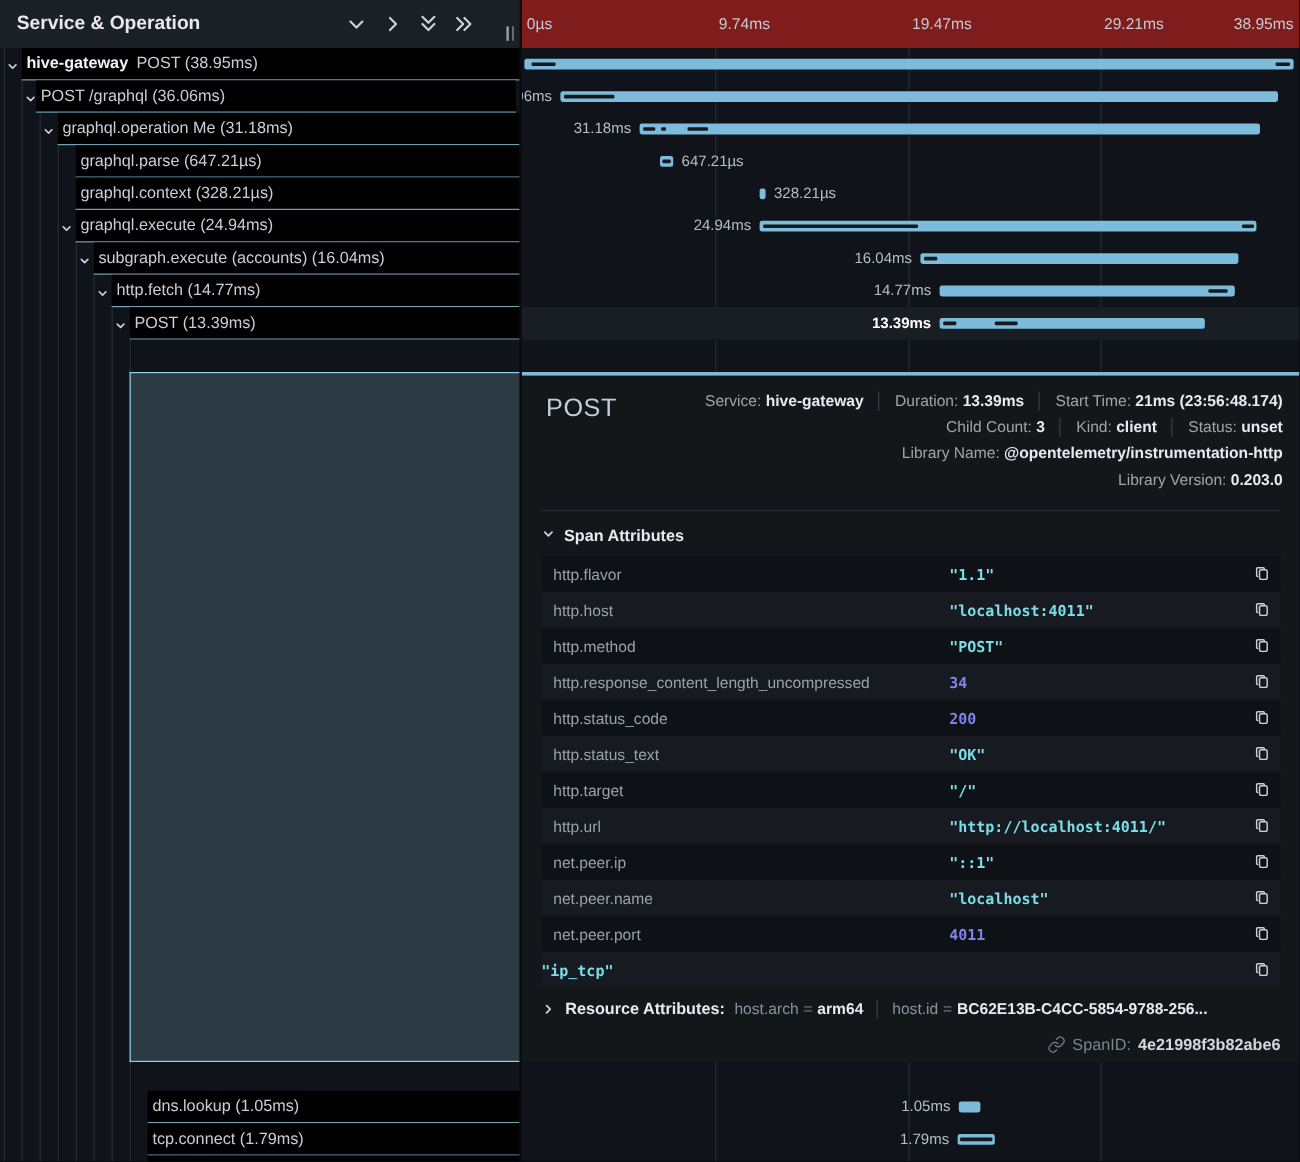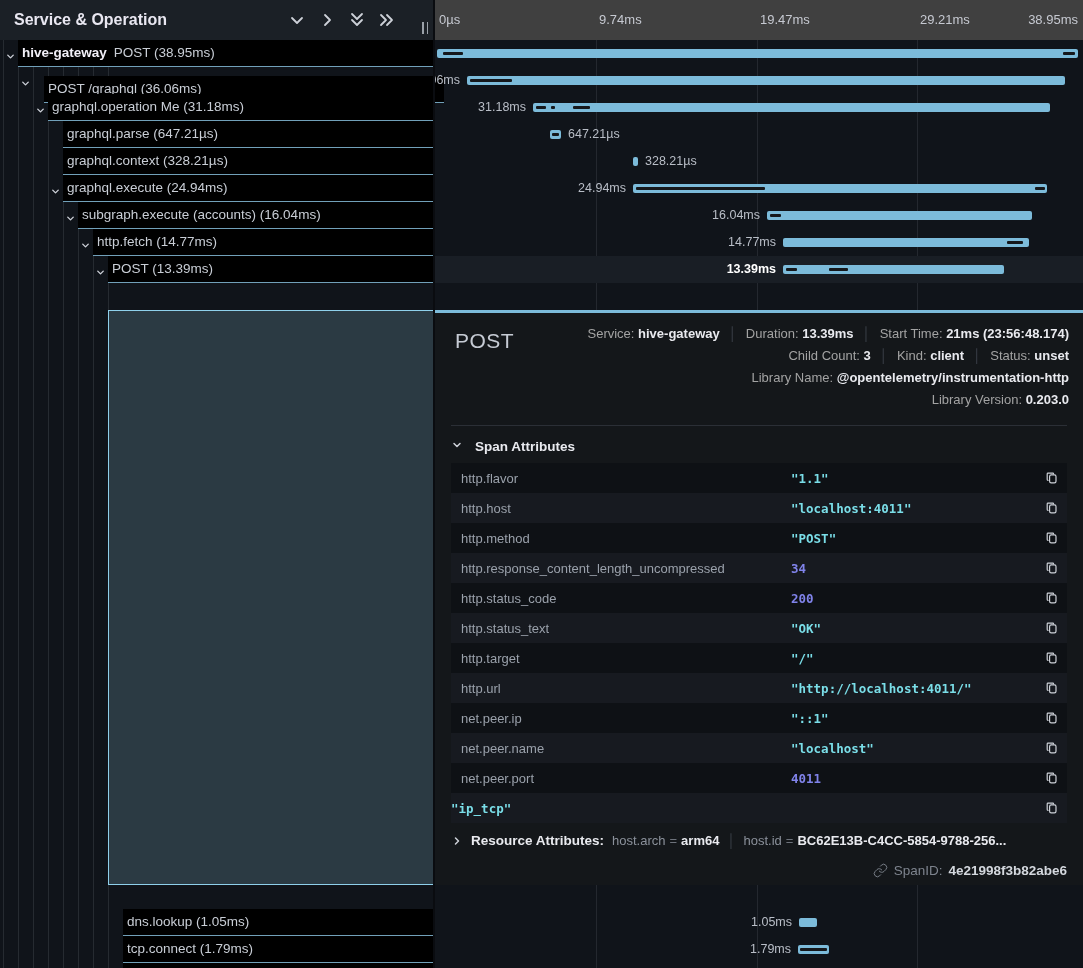--- a/index.html
+++ b/index.html
@@ -6,21 +6,21 @@
   .app{position:relative;width:1083px;height:968px;background:#10141a;overflow:hidden;
        font-family:"Liberation Sans",sans-serif;color:#c9ced6;}
   
   .left-header{position:absolute;left:0;top:0;width:434px;height:40px;background:#1b2026;z-index:3;}
   .left-header .title{position:absolute;left:14px;top:0;line-height:40px;font-size:16px;font-weight:700;color:#e9e7f1;}
   .hdr-icons{position:absolute;right:36px;top:9px;display:flex;gap:8px;}
   .hdr-icons .icon-btn{width:22px;height:22px;display:flex;align-items:center;justify-content:center;cursor:pointer;}
   .resizer{position:absolute;right:6px;top:22px;display:flex;gap:3px;cursor:col-resize;}
   .resizer i{display:block;width:1.5px;height:12px;background:#9aa0a8;}
   
-  .tl-header{position:absolute;left:435px;top:0;width:648px;height:40px;background:#404040;z-index:3;}
+  .tl-header{position:absolute;left:435px;top:0;width:648px;height:40px;background:#7f1d1d;z-index:3;}
   .tick{position:absolute;top:0;line-height:40px;font-size:13px;color:#c6c9d1;white-space:nowrap;}
   
   .grid-line{position:absolute;top:0;bottom:0;width:1px;background:#24282f;z-index:0;}
   .guide-line{position:absolute;top:40px;bottom:0;width:1px;background:#262b31;z-index:0;}
   .pane-divider{position:absolute;left:433px;top:0;bottom:0;width:2px;background:#0a0c10;z-index:4;}
   
   .rows{position:absolute;left:0;width:1083px;z-index:1;}
   .trow{position:relative;width:1083px;height:27px;}
   .tree-cell{position:absolute;top:0;height:27px;background:#000000;border-bottom:1px solid rgba(133,188,217,.85);
              box-sizing:border-box;overflow:hidden;white-space:nowrap;}
@@ -41,21 +41,21 @@
               box-sizing:border-box;z-index:2;}
   .detail-panel{position:absolute;left:435px;top:310px;width:648px;height:575px;background:#14171a;
                 border-top:3px solid #7cbbda;box-sizing:border-box;z-index:2;}
   .detail-title{position:absolute;left:20px;top:16px;font-size:21px;font-weight:500;color:#c6cbd4;letter-spacing:.5px;}
   .meta{position:absolute;right:14px;top:10px;text-align:right;}
   .meta .line{height:22px;line-height:22px;font-size:13px;white-space:nowrap;}
   .meta .lbl{color:#a3a3a3;}
   .meta .val{color:#e9eaef;font-weight:700;}
   .meta .sep{color:#3c414a;margin:0 9px;}
   .detail-divider{position:absolute;left:16px;right:16px;top:112px;border-top:1px solid #2b2f36;}
-  .section-head{position:absolute;left:16px;top:126px;display:flex;align-items:flex-start;gap:12px;
+  .section-head{position:absolute;left:16px;top:126px;display:flex;align-items:flex-start;gap:7px;
                 font-size:13.5px;font-weight:700;color:#e9eaef;cursor:pointer;}
   .attr-table{position:absolute;left:16px;right:16px;top:150px;}
   .attr-row{display:flex;align-items:center;height:30px;}
   .attr-row.odd{background:#0e1115;}
   .attr-row.even{background:#171a20;}
   .attr-key{width:330px;padding-left:10px;font-size:13px;color:#9aa1ab;white-space:nowrap;overflow:hidden;}
   .attr-val{flex:1;font-family:"DejaVu Sans Mono",monospace;font-size:12.5px;font-weight:700;white-space:nowrap;overflow:hidden;}
   .attr-val.string{color:#7adee8;}
   .attr-val.number{color:#8083ea;}
   .copy-btn{width:30px;height:30px;display:flex;align-items:center;justify-content:center;cursor:pointer;}
@@ -144,21 +144,21 @@
         <span class="row-chevron" style="left: 5px;"><svg viewBox="0 0 12 12" width="11" height="11" class="stroke thin">
             <polyline points="3,4.5 6,7.5 9,4.5"></polyline>
           </svg></span>
         <div class="bar-cell">
           <div class="bar" style="left: 2px; width: 641px; background: rgb(124, 187, 218);"></div>
           <div class="bar-mark" style="left: 8px; width: 20px;"></div>
           <div class="bar-mark" style="left: 628px; width: 12px;"></div>
         </div>
       </div>
       <div class="trow">
-        <div class="tree-cell" style="left: 44px; width: 400px; margin-top: 9px;">
+        <div class="tree-cell" style="left: 30px; width: 400px;">
           <div class="txt"><span>POST /graphql (36.06ms)</span></div>
         </div>
         <span class="row-chevron" style="left: 20px;"><svg viewBox="0 0 12 12" width="11" height="11" class="stroke thin">
             <polyline points="3,4.5 6,7.5 9,4.5"></polyline>
           </svg></span>
         <div class="bar-cell">
           <div class="bar" style="left: 32px; width: 598px; background: rgb(124, 187, 218);"></div>
           <div class="bar-mark" style="left: 35px; width: 42px;"></div>
           <span class="bar-label" style="right: 623px;">36.06ms</span>
         </div>

